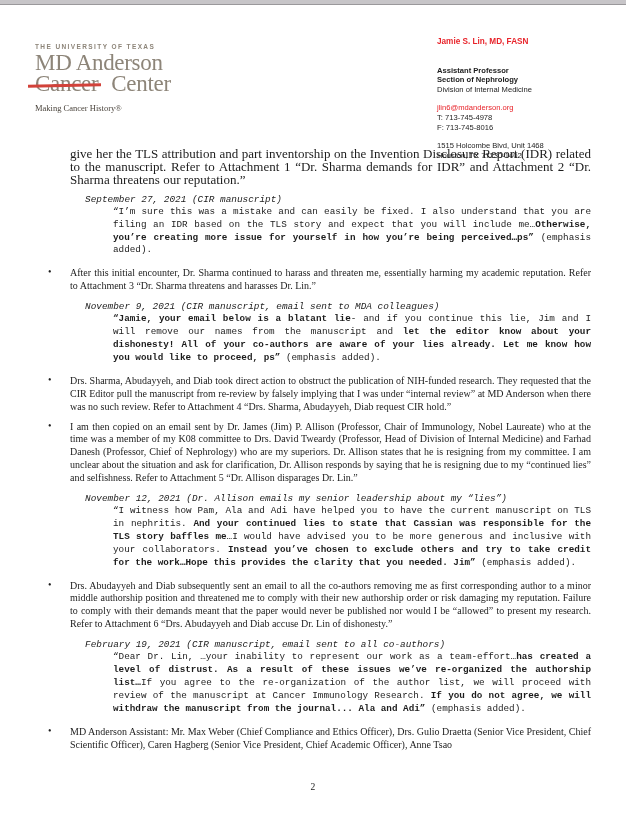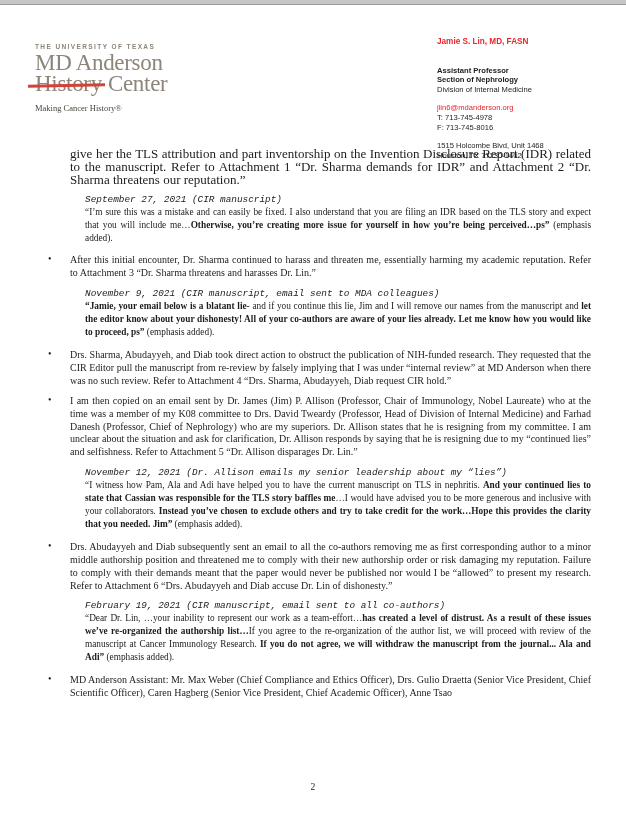--- a/index.html
+++ b/index.html
@@ -25,21 +25,21 @@
   .big{
     font-family:"Liberation Serif","DejaVu Serif",serif;
     font-size:23px;line-height:21px;color:#8d8579;letter-spacing:-0.3px;
   }
   .line2{position:relative;}
   .struck{position:relative;display:inline-block;}
   .struck::after{
     content:"";position:absolute;left:-7px;right:-3px;top:11px;height:2.6px;
     background:#d2423a;transform:rotate(-1.2deg);
   }
-  .centerword{margin-left:6px;}
+  .centerword{margin-left:13px;}
   .tagline{
     font-family:Liberation Serif, serif;
     font-size:8.5px;color:#4a443c;margin-top:9px;
   }
   .contact{
     position:absolute;left:437px;top:32px;
     font-family:"Liberation Sans","DejaVu Sans",sans-serif;
     font-size:7.6px;line-height:9.6px;color:#1c1c1c;
   }
   .c-name{color:#e8242b;font-weight:bold;font-size:8.2px;margin-bottom:19px;}
@@ -57,40 +57,40 @@
   }
   .bullet::before{
     content:"\2022";position:absolute;left:-22px;top:-1px;font-size:10px;
   }
   .quote{margin:0 0 10px 15px;}
   .q-head{
     font-family:Liberation Mono, monospace;
     font-size:9.4px;line-height:13px;font-style:italic;
   }
   .q-body{
-    font-family:Liberation Serif, serif;
-    font-size:9.3px;line-height:12.9px;text-align:justify;
+    font-family:Liberation Mono, monospace;
+    font-size:9.3px;line-height:12.9px;text-align:justify;margin-left:28px;
   }
   .q-body b{font-weight:bold;}
   .page-num{
     position:absolute;bottom:22px;left:0;width:100%;text-align:center;
     font-size:9.6px;
   }
 </style>
 </head>
 <body>
 
 <div class="page">
   <div class="top-bar"></div>
 
   <div class="header">
     <div class="logo">
       <div class="univ">THE UNIVERSITY OF TEXAS</div>
       <div class="big">MD Anderson</div>
-      <div class="big line2"><span class="struck">History</span><span class="centerword">Center</span></div>
+      <div class="big line2"><span class="struck">Cancer</span><span class="centerword">Center</span></div>
       <div class="tagline">Making Cancer History®</div>
     </div>
 
     <div class="contact">
       <div class="c-name">Jamie S. Lin, MD, FASN</div>
       <div class="c-bold">Assistant Professor</div>
       <div class="c-bold">Section of Nephrology</div>
       <div>Division of Internal Medicine</div>
       <div class="c-gap"></div>
       <div class="c-email">jlin6@mdanderson.org</div>

